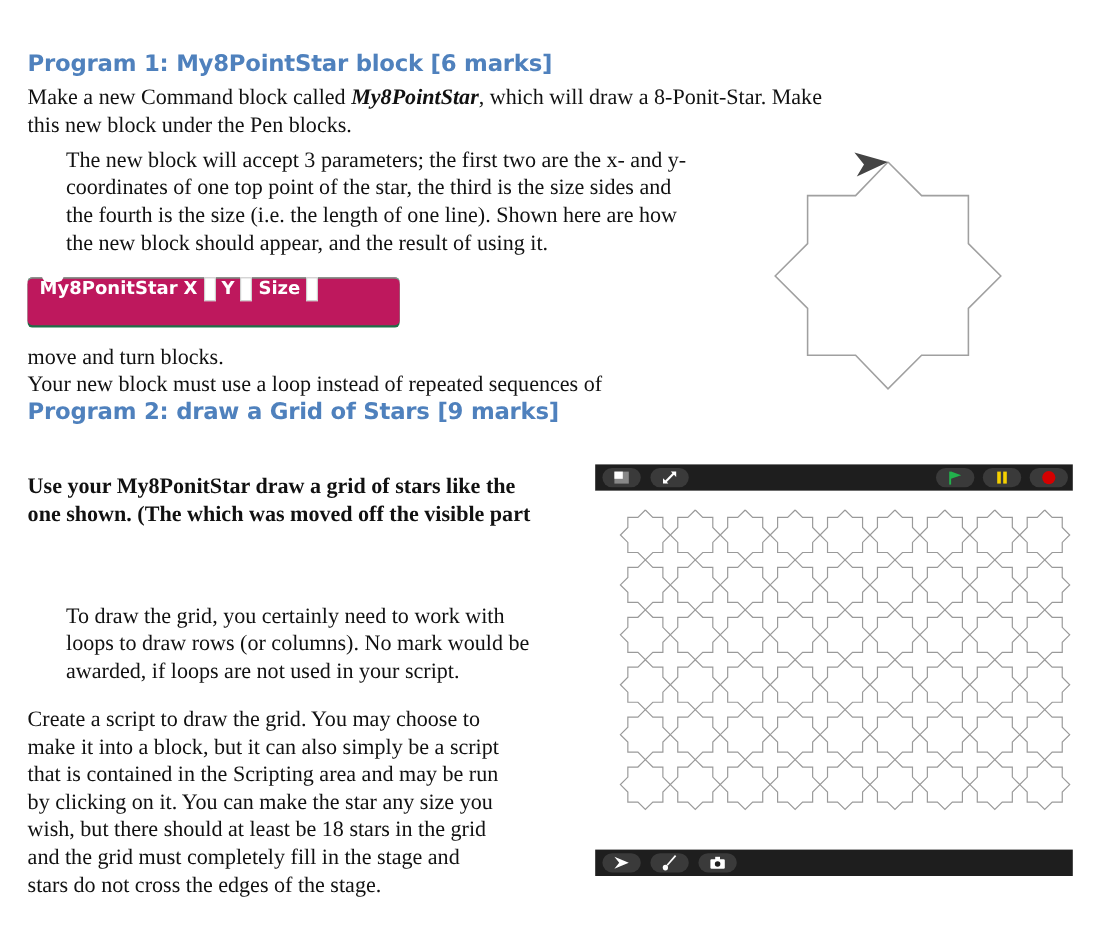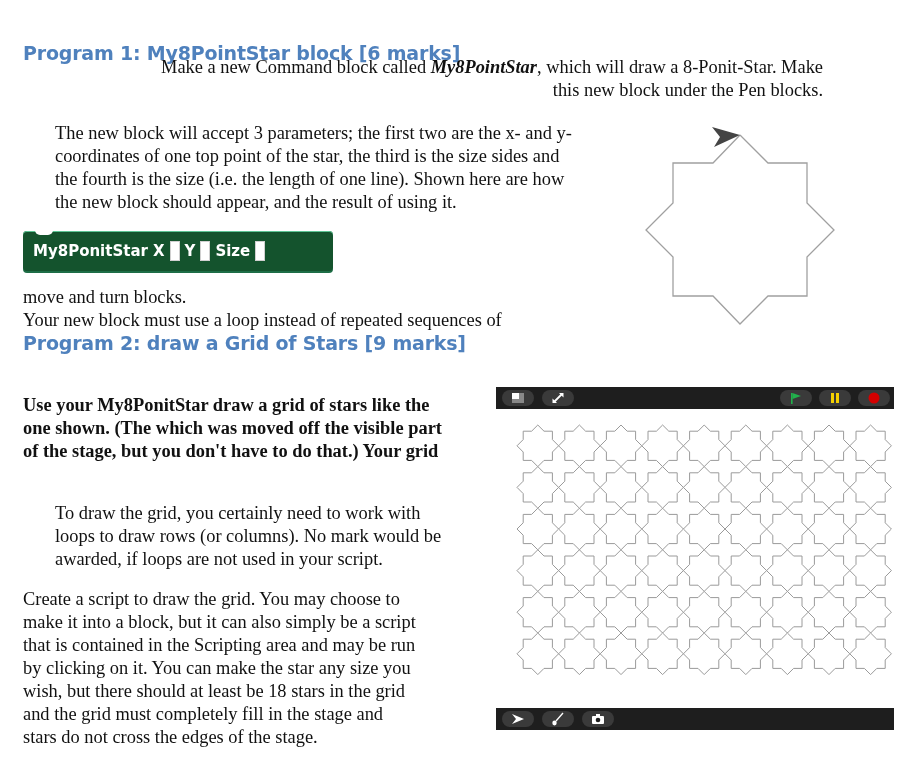--- a/index.html
+++ b/index.html
@@ -12,23 +12,23 @@
   }
   .para {
     position: absolute; left: 23px;
     font-family: "Liberation Serif", "DejaVu Serif", serif;
     font-size: 18.4px; line-height: 23px; color: #111;
   }
   .para b { font-style: italic; }
   
   .block {
     position: absolute; left: 23px; top: 231px; width: 310px; height: 40px;
-    background: #14532d; border-radius: 4px;
+    background: #be185d; border-radius: 4px;
     box-shadow: 0 2px 0 #1e6e47, inset 0 1px 0 #5cc494;
-    display: flex; align-items: center; padding-left: 10px; gap: 5px;
+    display: flex; padding-left: 10px; gap: 5px;
     font-family: "DejaVu Sans", "Liberation Sans", sans-serif; font-weight: bold;
     font-size: 15px; color: #ffffff;
   }
   .block::before {
     content: ""; position: absolute; left: 12px; top: -1px; width: 18px; height: 5px;
     background: #ffffff; border-radius: 0 0 5px 5px;
   }
   .slot { display: inline-block; width: 10px; height: 20px; background: #ffffff; border: 1px solid #d0d0d0; }
   .star-demo { position: absolute; left: 600px; top: 115px; width: 280px; height: 220px; }
   .stage { position: absolute; left: 496px; top: 387px; width: 398px; height: 344px; }
@@ -42,21 +42,21 @@
     position: absolute; top: 3px; height: 16px; width: 32px; border-radius: 8px;
     background: #3a3a3a; display: flex; align-items: center; justify-content: center;
   }
   .canvas { position: absolute; left: 0; top: 22px; width: 398px; height: 299px; background: #ffffff; }
 </style>
 </head>
 <body>
 
 <div class="heading" style="top:30px;margin-top:12px;">Program 1: My8PointStar block [6 marks]</div>
 
-<div class="para" style="top:56px; width:800px;text-align:right;">
+<div class="para" style="top:70px; width:800px;">
   <div>
     <span>Make a new Command block called </span><b>My8PointStar</b><span>, which will draw a 8-Ponit-Star. Make</span>
   </div>
   <div>this new block under the Pen blocks.</div>
 </div>
 
 <div class="para" style="top:122px; width:640px;margin-left:32px;">
   <div>The new block will accept 3 parameters; the first two are the x- and y-</div>
   <div>coordinates of one top point of the star, the third is the size sides and</div>
   <div>the fourth is the size (i.e. the length of one line). Shown here are how</div>
@@ -83,21 +83,20 @@
   <g>
     <polygon points="140,20 112,12 120,22 114,32" fill="#444444"></polygon>
   </g>
 </svg>
 
 <div class="heading" style="top:332px;">Program 2: draw a Grid of Stars [9 marks]</div>
 
 <div class="para" style="top:394px; width:470px;font-weight:bold;">
   <div>Use your My8PonitStar draw a grid of stars like the</div>
   <div>one shown. (The which was moved off the visible part</div>
-  <div>of the stage, but you don't have to do that.) Your grid</div>
 </div>
 
 <div class="para" style="top:502px; width:470px;margin-left:32px;">
   <div>To draw the grid, you certainly need to work with</div>
   <div>loops to draw rows (or columns). No mark would be</div>
   <div>awarded, if loops are not used in your script.</div>
 </div>
 
 <div class="para" style="top:588px; width:470px;">
   <div>Create a script to draw the grid. You may choose to</div>

